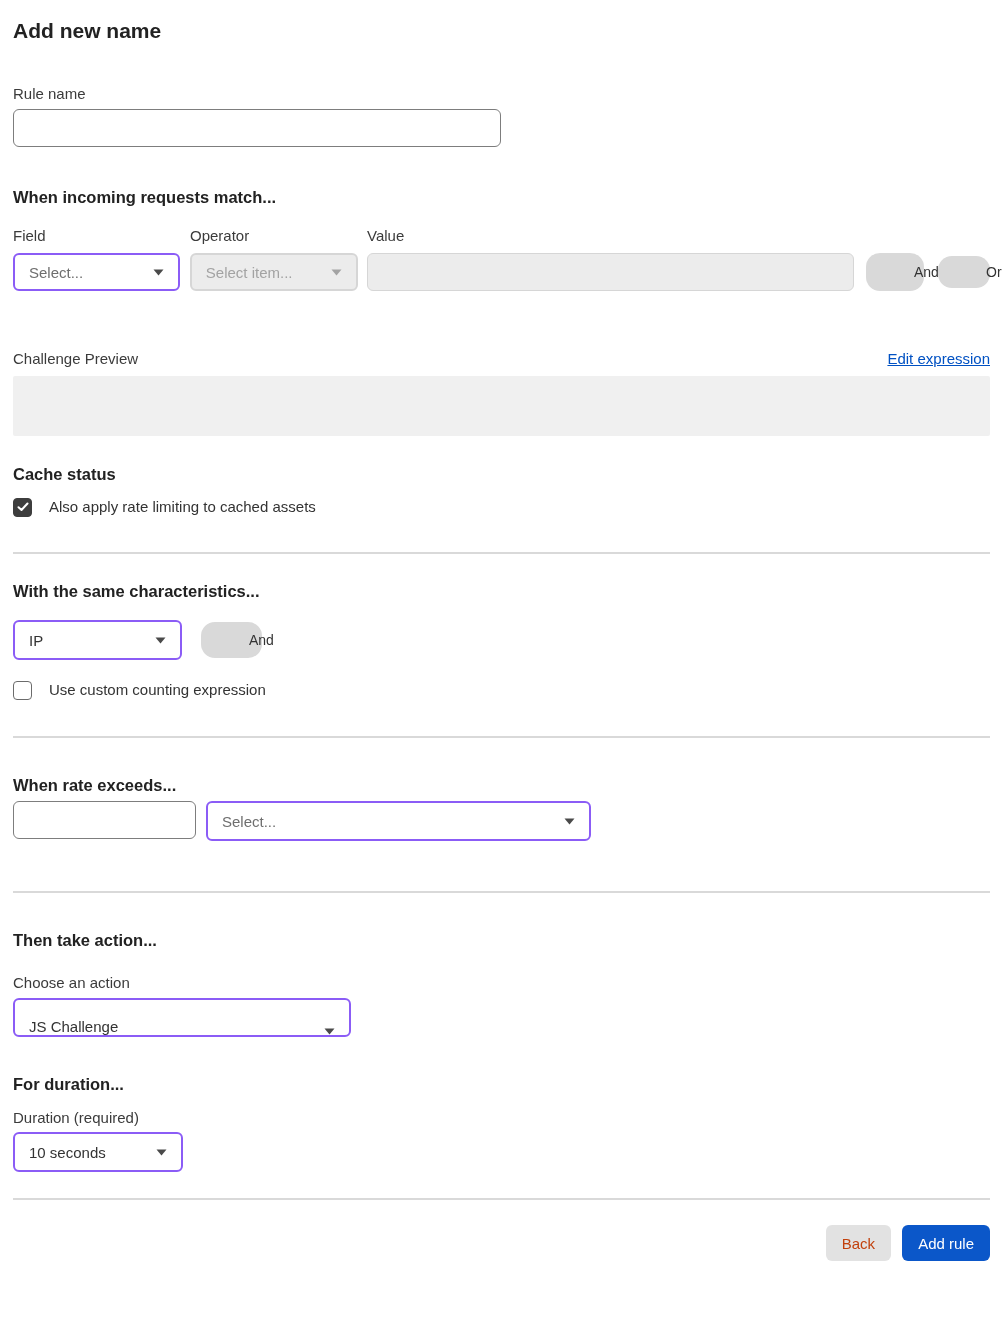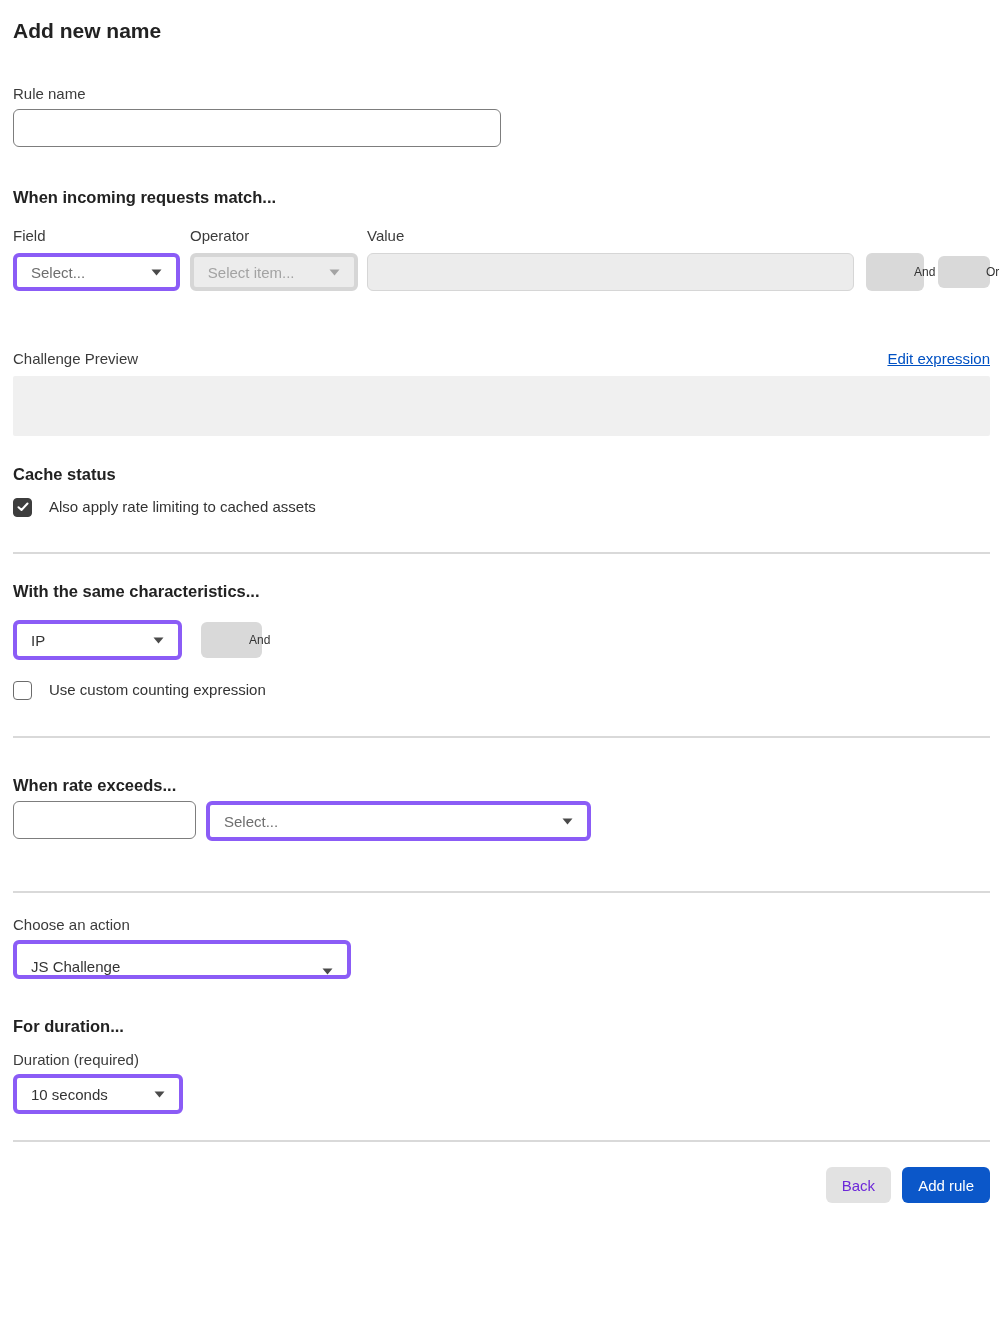--- a/index.html
+++ b/index.html
@@ -24,35 +24,35 @@
   input.text-input {
     height: 38px; border: 1px solid #7d7d7d; border-radius: 6px;
     background: #fff; font-family: inherit; font-size: 15px; color: #333;
     padding: 0 12px; outline: none; display: block;
   }
   input.text-input:disabled, .disabled-box {
     background: #ececec; border: 1px solid #d6d6d6;
   }
 
   .select {
-    height: 38px; border: 4px solid #8b5cf6; border-radius: 6px;
+    height: 38px; border: 2px solid #8b5cf6; border-radius: 6px;
     background: #fff; display: flex; align-items: center;
     padding: 0 14px; font-size: 15px; cursor: pointer;
   }
   .select .sel-text { color: #6e6e6e; }
   .select .sel-text.chosen { color: #333; }
   .select .chev { margin-left: auto; display: flex; align-items: center; }
   .select.disabled {
     background: #ececec; border-color: #d6d6d6; cursor: default;
   }
   .select.disabled .sel-text { color: #a3a3a3; }
 
   .chip-btn {
-    border: none; border-radius: 6px; background: #d9d9d9; color: #333;
-    font-family: inherit; font-size: 12px; cursor: pointer; padding-left: 48px;
+    border: none; border-radius: 14px; background: #d9d9d9; color: #333;
+    font-family: inherit; font-size: 14px; cursor: pointer; padding-left: 48px;
   }
 
   .row { display: flex; align-items: center; }
 
   .rule-name-group .field-label { margin-top: 40px; }
   .rule-name-group input { margin-top: 5px; width: 488px; }
   .rule-name-group .helper-text { margin-top: 6px; }
 
   .match-heading { margin-top: 39px; }
   .match-labels { margin-top: 18px; }
@@ -109,21 +109,21 @@
   .action-label { margin-top: 22px; }
   .sel-action { margin-top: 5px; width: 338px; height: 39px; align-items: flex-end; }
 
   .duration-heading { margin-top: 36px; }
   .duration-label { margin-top: 13px; }
   .sel-duration { margin-top: 4px; width: 170px; height: 40px; }
 
   .footer { margin-top: 25px; display: flex; justify-content: flex-end; align-items: center; }
   .btn-back {
     height: 36px; padding: 0 16px; border: none; border-radius: 6px;
-    background: #e2e2e2; color: #6d28d9; font-family: inherit; font-size: 15px;
+    background: #e2e2e2; color: #c2410c; font-family: inherit; font-size: 15px;
     cursor: pointer; margin-right: 11px;
   }
   .btn-add {
     height: 36px; padding: 0 16px; border: none; border-radius: 6px;
     background: #0b57c9; color: #ffffff; font-family: inherit; font-size: 15px;
     cursor: pointer;
   }
 </style>
 </head>
 <body>
@@ -219,20 +219,21 @@
       <span class="chev">
         <svg width="11" height="7" viewBox="0 0 11 7">
             <path d="M0.5 0.5 L10.5 0.5 L5.5 6.5 Z" fill="#4a4a4a"></path>
           </svg>
       </span>
     </div>
   </div>
 
   <hr class="divider div-3">
 
+  <h2 class="section-heading action-heading">Then take action...</h2>
 
   <div class="field-label action-label">Choose an action</div>
   <div class="select sel-action">
     <span class="sel-text chosen">JS Challenge</span>
     <span class="chev">
       <svg width="11" height="7" viewBox="0 0 11 7">
           <path d="M0.5 0.5 L10.5 0.5 L5.5 6.5 Z" fill="#4a4a4a"></path>
         </svg>
     </span>
   </div>

